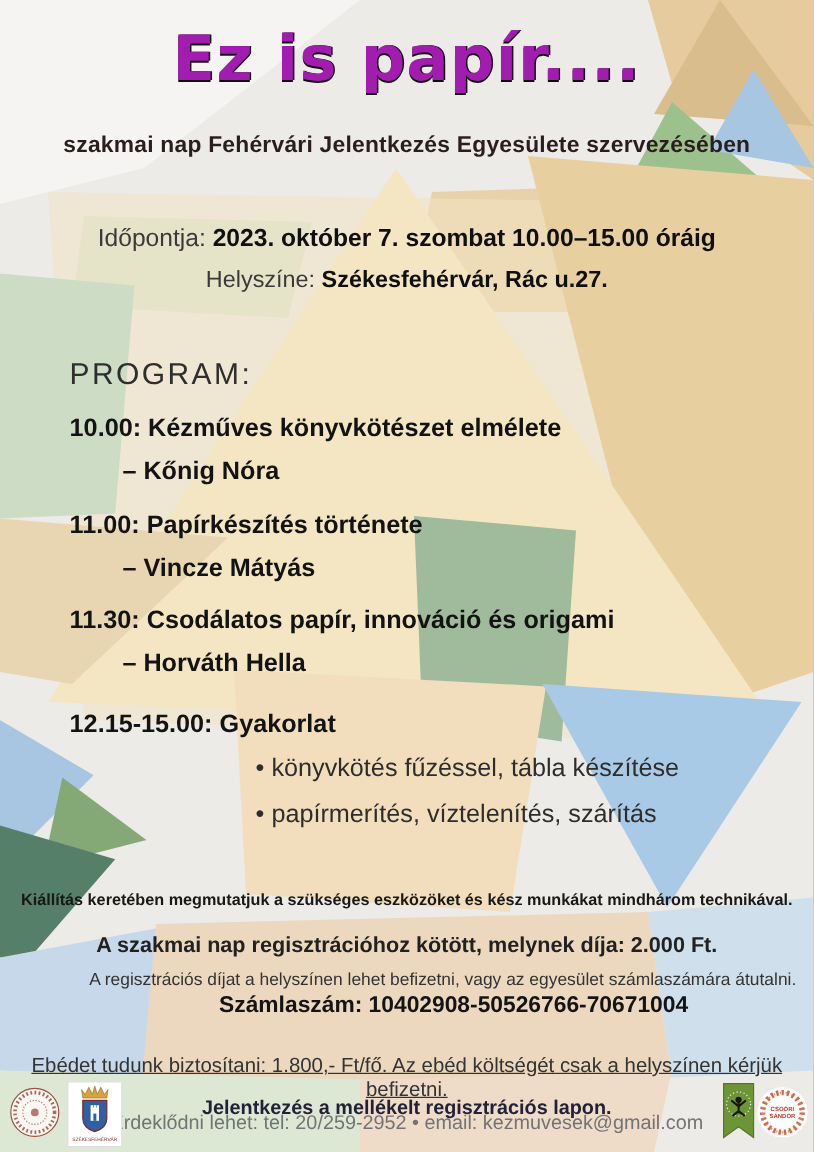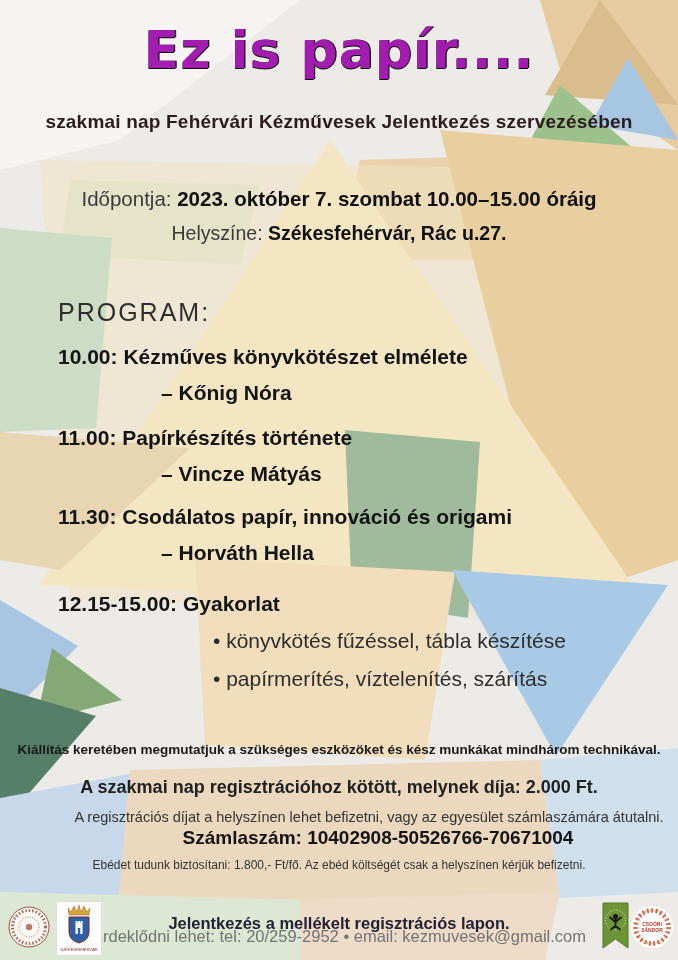--- a/index.html
+++ b/index.html
@@ -17,30 +17,30 @@
   .when{top:187px;font-size:20.5px;}
   .where{top:222px;font-size:19.5px;}
   .lt{font-weight:400;color:#3a3a3a;}
   .bd{font-weight:700;color:#101010;}
   .program-heading{
     position:absolute;top:298px;left:58px;font-size:25px;font-weight:400;
     letter-spacing:2px;color:#2e2e2e;margin:0;
   }
   .prog{position:absolute;left:58px;font-size:21px;font-weight:700;color:#131313;line-height:25px;}
   .p1{top:344px}.p2{top:425px}.p3{top:504px}.p4{top:591px}
-  .line2{margin-top:11px;margin-left:103px;}
+  .line2{margin-top:11px;margin-left:44px;}
   .bullets{
     position:absolute;left:213px;top:622px;font-size:21px;font-weight:400;
     color:#2d2d2d;line-height:38px;text-align:left;
   }
   .note-exhibition{top:742px;font-size:13.5px;font-weight:700;color:#181818;}
   .note-registration{top:777px;font-size:18px;font-weight:700;color:#212121;}
   .note-payment{top:809px;font-size:14.5px;font-weight:400;color:#333;padding-left:30px;}
   .note-account{top:827px;font-size:19px;font-weight:700;color:#141414;padding-left:39px;}
-  .note-lunch{top:858px;font-size:12px;font-weight:400;color:#333;}
+  .note-lunch{top:878px;font-size:17px;font-weight:400;color:#333;text-decoration:underline;}
   .contact{top:927px;font-size:16.5px;font-weight:400;color:#737373;}
   .application{top:914px;font-size:16.5px;font-weight:700;color:#232135;}
   .logo{position:absolute;}
   .logo svg{display:block;}
 </style>
 </head>
 <body>
 
 <div class="poster">
 
@@ -67,21 +67,21 @@
     <polygon points="0,688 96,716 18,806 0,798" fill="#567f69"></polygon>
     <polygon points="0,798 150,770 130,900 0,892" fill="#c6d8e9"></polygon>
     <polygon points="130,770 540,760 560,898 118,904" fill="#ecd8bf"></polygon>
     <polygon points="540,760 678,748 678,892 560,898" fill="#cfe0ec"></polygon>
     <polygon points="0,892 318,900 300,960 0,960" fill="#dce8d4"></polygon>
     <polygon points="300,900 560,892 545,960 300,960" fill="#eedcc9"></polygon>
   </svg>
 
   <h1 class="abs title">Ez is papír....</h1>
 
-  <div class="abs subtitle">szakmai nap Fehérvári Kézművesek Jelentkezés szervezésében</div>
+  <div class="abs subtitle">szakmai nap Fehérvári Jelentkezés Egyesülete szervezésében</div>
 
   <div class="abs when">
     <span class="lt">Időpontja:</span>
     <span class="bd">2023. október 7. szombat 10.00–15.00 óráig</span>
   </div>
 
   <div class="abs where">
     <span class="lt">Helyszíne:</span>
     <span class="bd">Székesfehérvár, Rác u.27.</span>
   </div>

